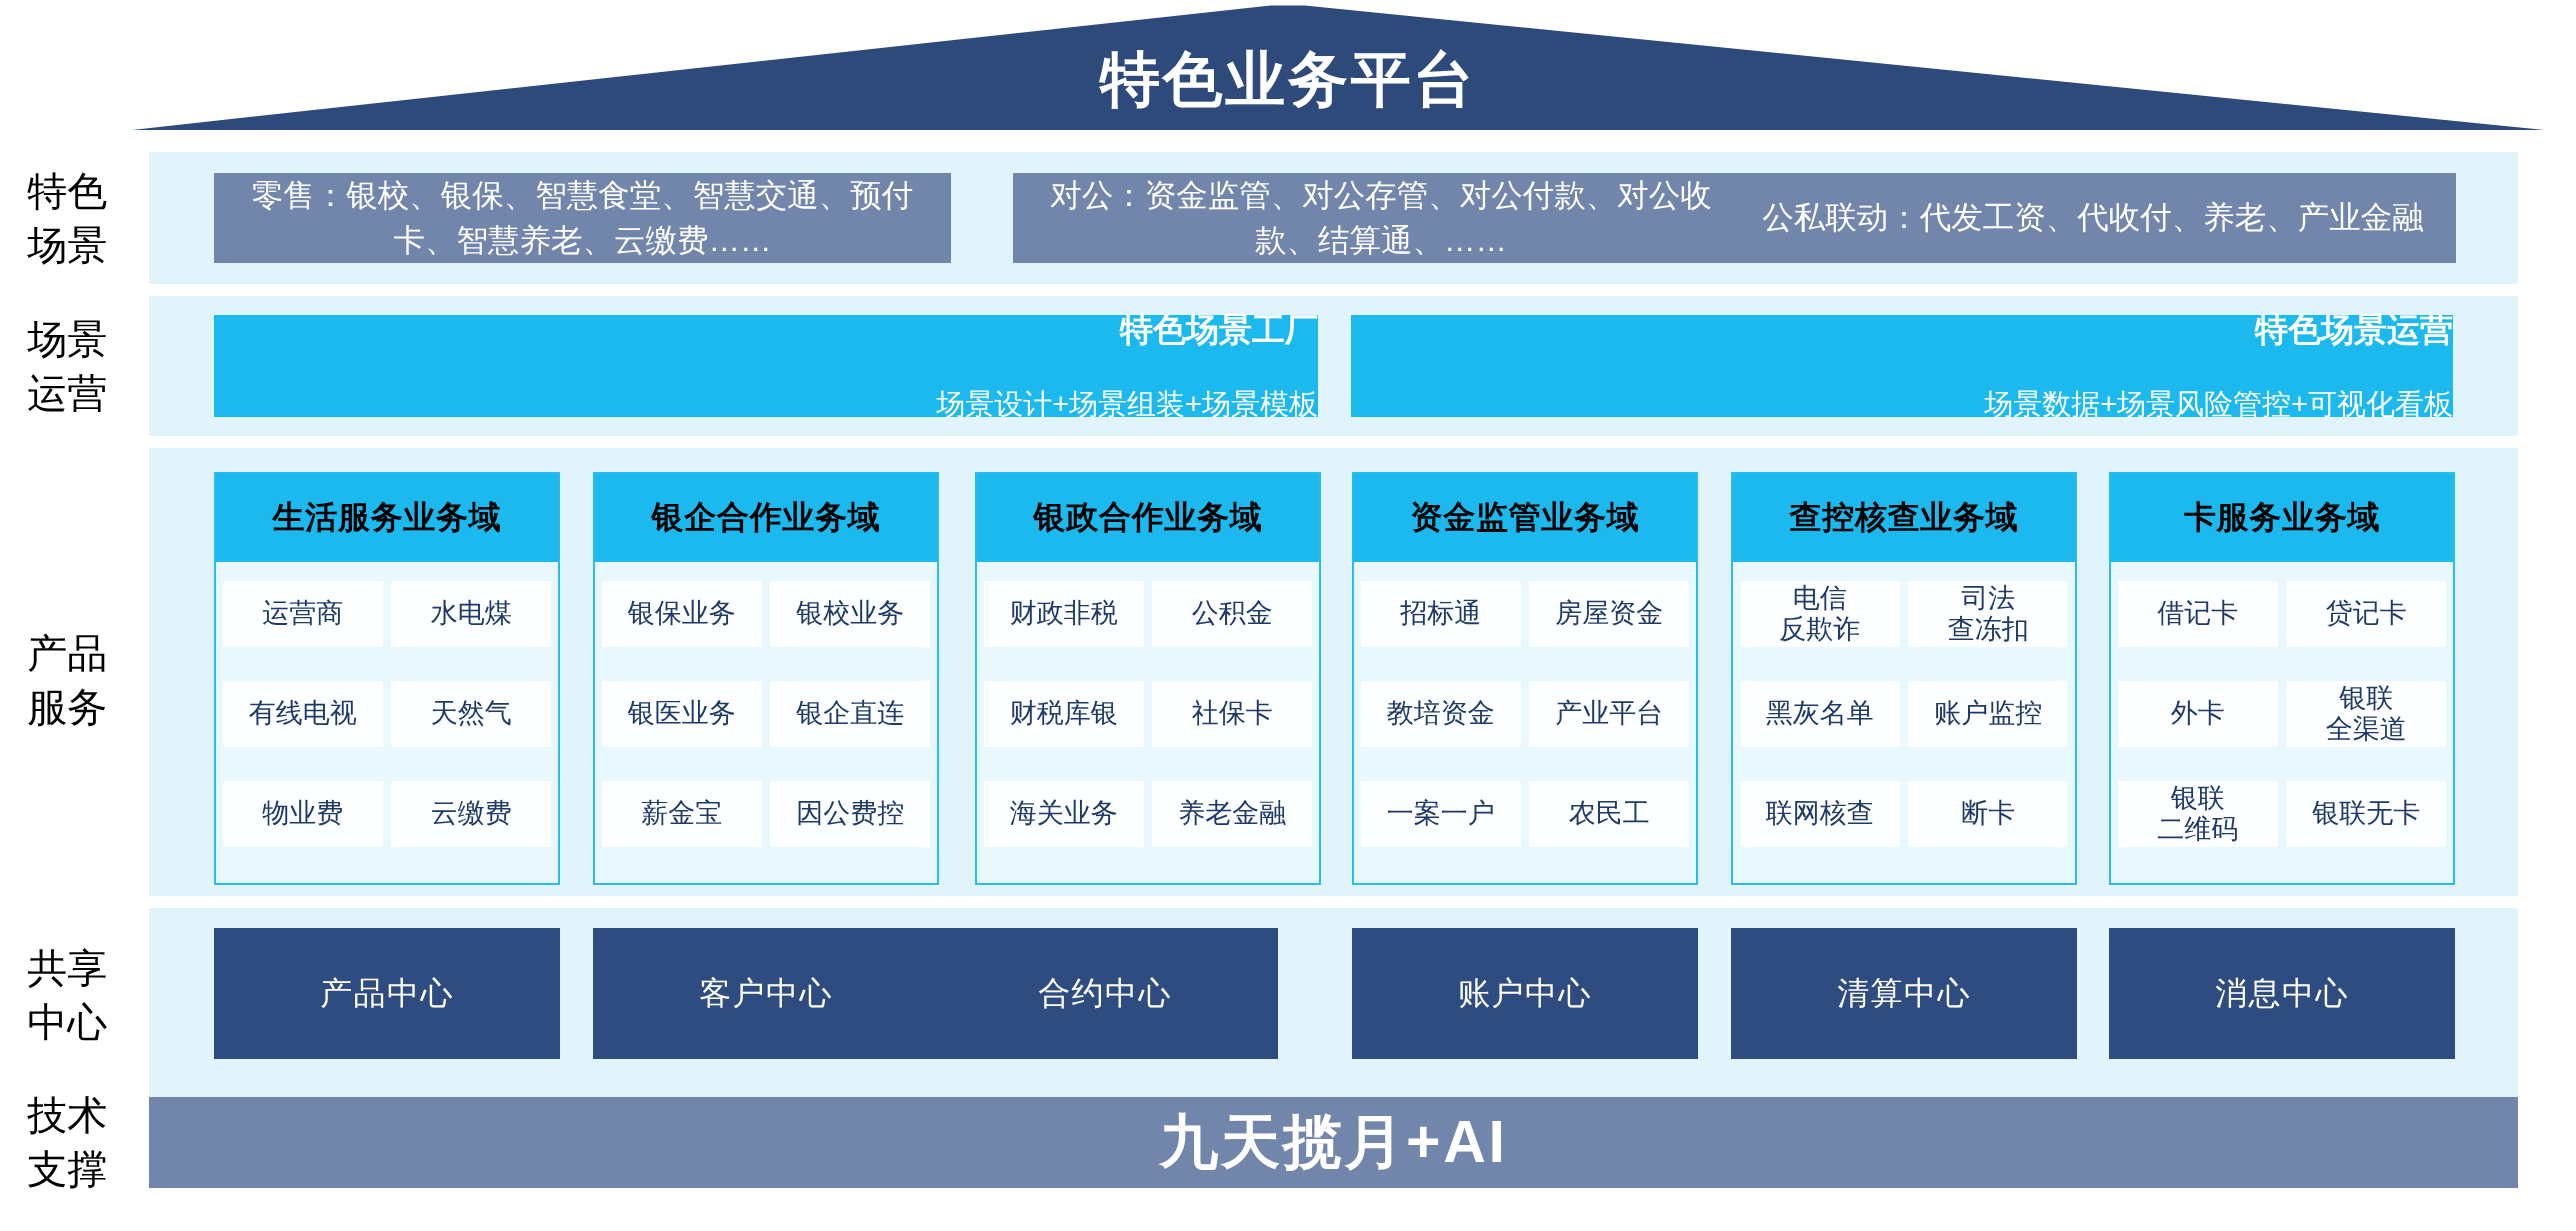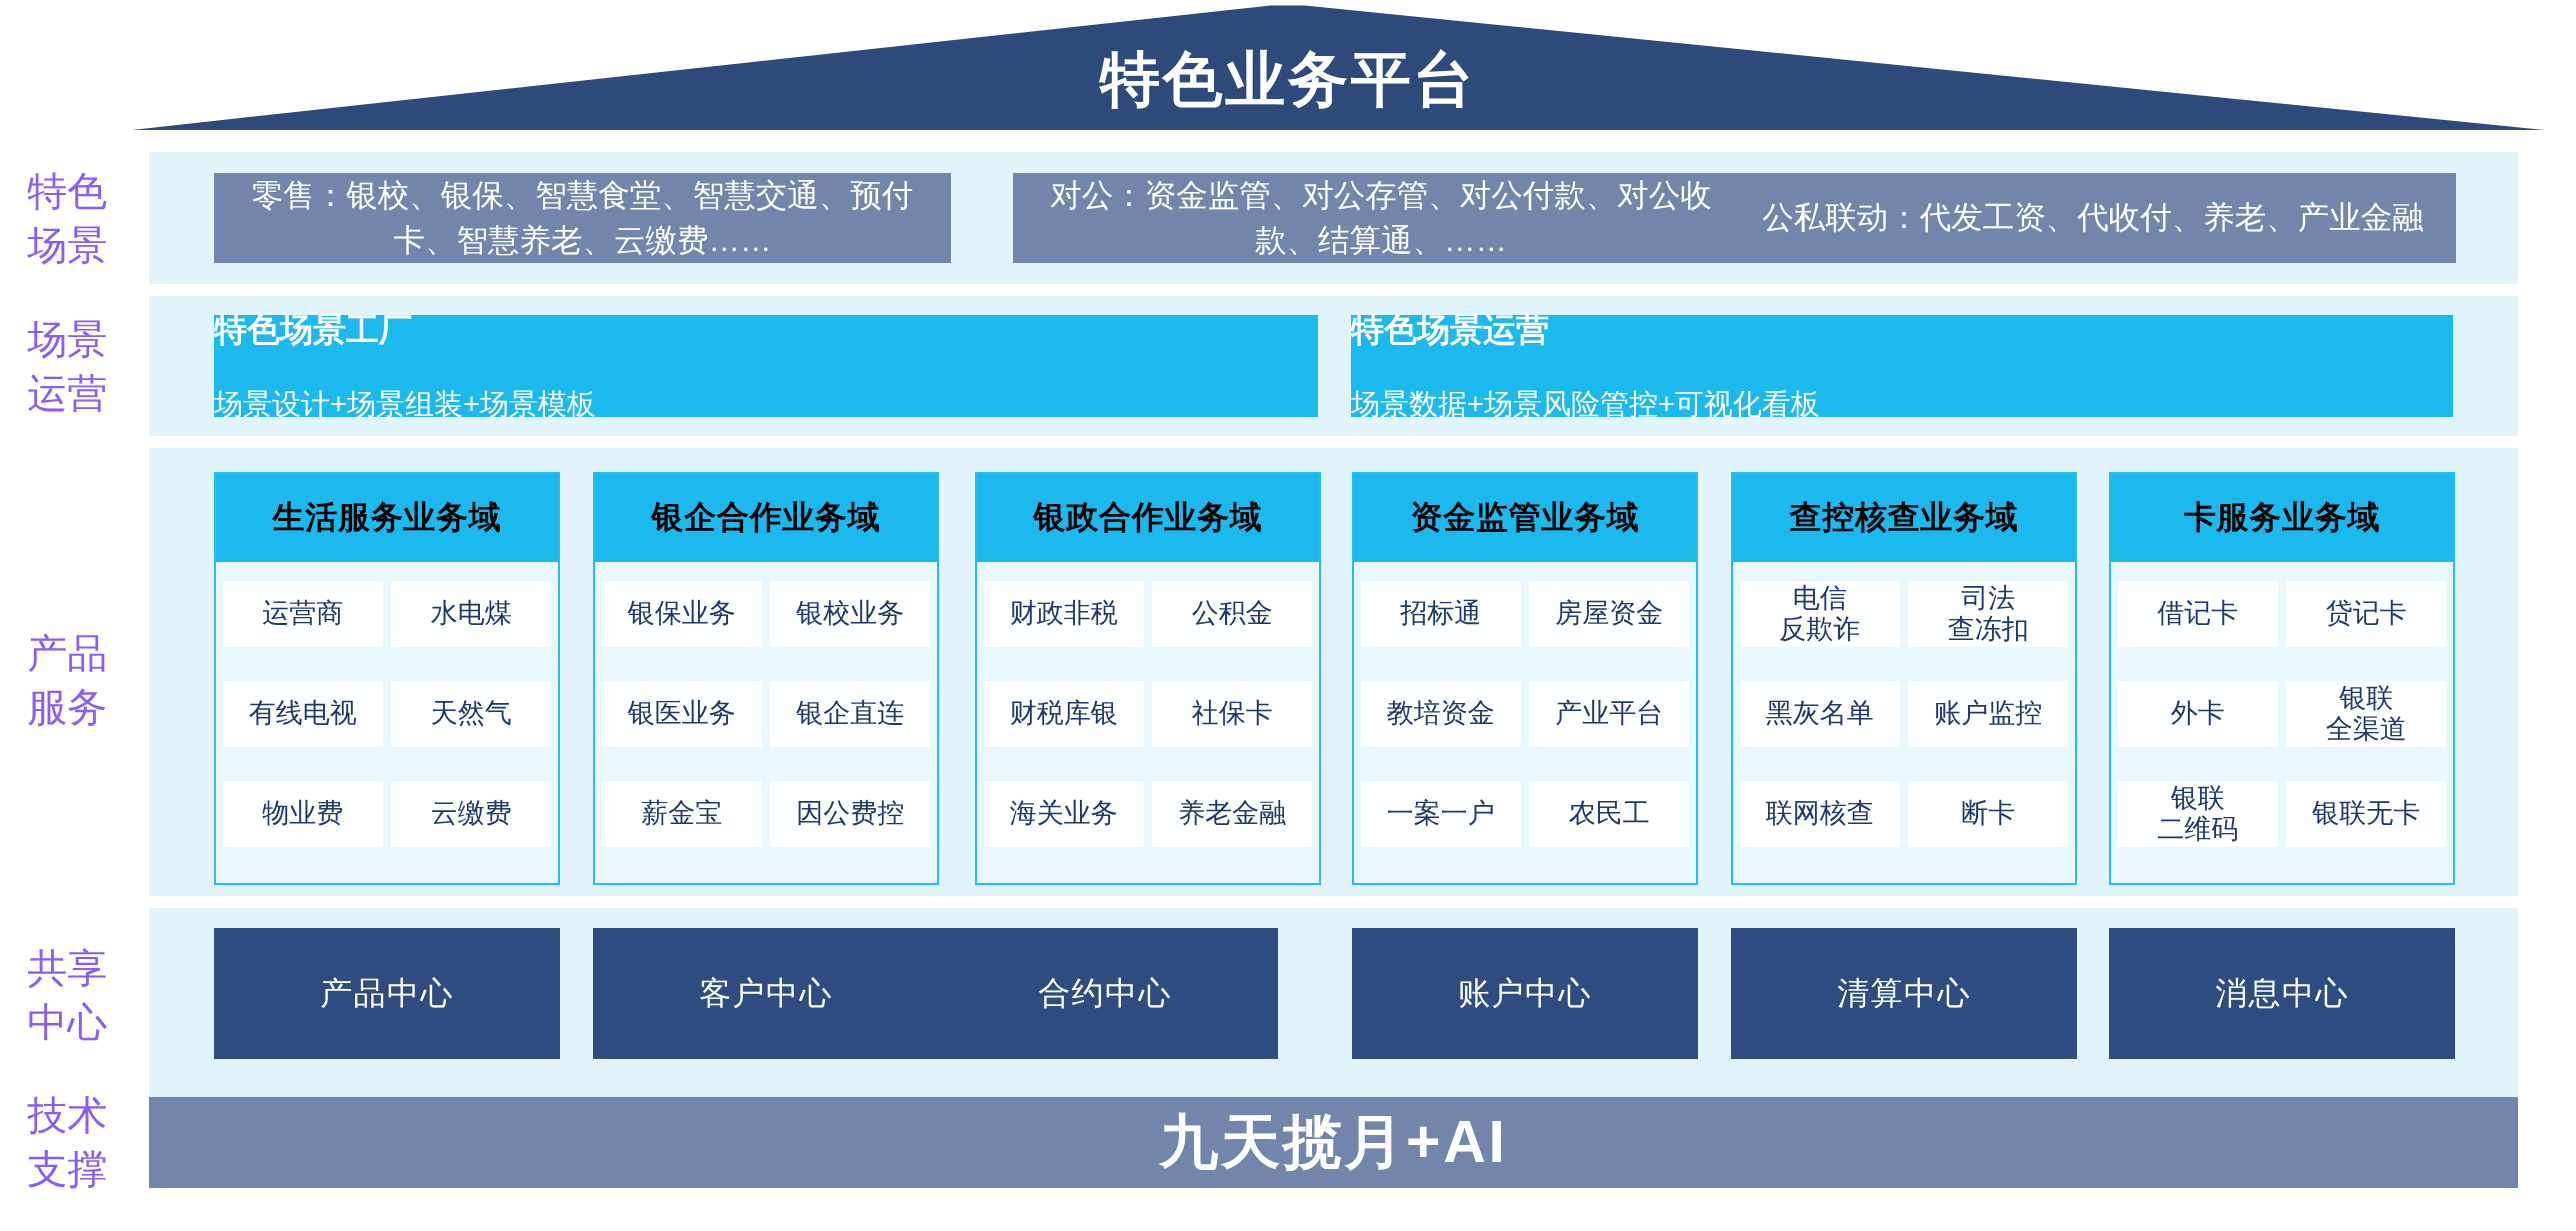--- a/index.html
+++ b/index.html
@@ -9,21 +9,21 @@
   }
   
   .roof-svg{position:absolute;left:0;top:0;width:2576px;height:134px;display:block;}
   .roof-title{
     position:absolute;left:0;top:40px;width:2576px;text-align:center;
     font-size:60px;font-weight:bold;color:#ffffff;letter-spacing:2.7px;
   }
   
   .gutter-label{
     position:absolute;left:12.3px;width:110px;text-align:center;
-    font-size:40px;line-height:1.35;color:#8b5cf6;white-space:pre-line;
+    font-size:40px;line-height:1.35;color:#000000;white-space:pre-line;
   }
   .lbl-scenes{top:164px;}
   .lbl-operations{top:312px;}
   .lbl-products{top:626px;}
   .lbl-shared{top:941px;}
   .lbl-tech{top:1088px;}
   
   .panel{position:absolute;left:149px;width:2369px;background:#e1f3fb;}
   .panel-scenes{top:152px;height:132px;}
   .panel-operations{top:296px;height:140px;}
@@ -34,21 +34,21 @@
     position:absolute;top:20.5px;height:90px;background:#7285aa;color:#ffffff;
     display:flex;align-items:center;justify-content:center;text-align:center;
     font-size:31.5px;line-height:1.42;white-space:pre-line;
   }
   .scene-1{left:65px;width:737px;}
   .scene-2{left:864px;width:736px;}
   .scene-3{left:1581px;width:726px;}
   
   .op-box{
     position:absolute;top:19px;height:102px;background:#1cb9ef;color:#ffffff;
-    display:flex;flex-direction:column;align-items:flex-start;justify-content:center;
+    display:flex;flex-direction:column;align-items:flex-end;justify-content:center;
     gap:32px;text-align:center;
   }
   .op-1{left:65px;width:1104px;}
   .op-2{left:1202px;width:1102px;}
   .op-title{font-size:33px;font-weight:bold;}
   .op-sub{font-size:29px;}
   
   .prod-col{
     position:absolute;top:24px;width:342px;height:409px;
     border:2.1px solid #27bdf0;background:#e9f7fe;box-sizing:content-box;

